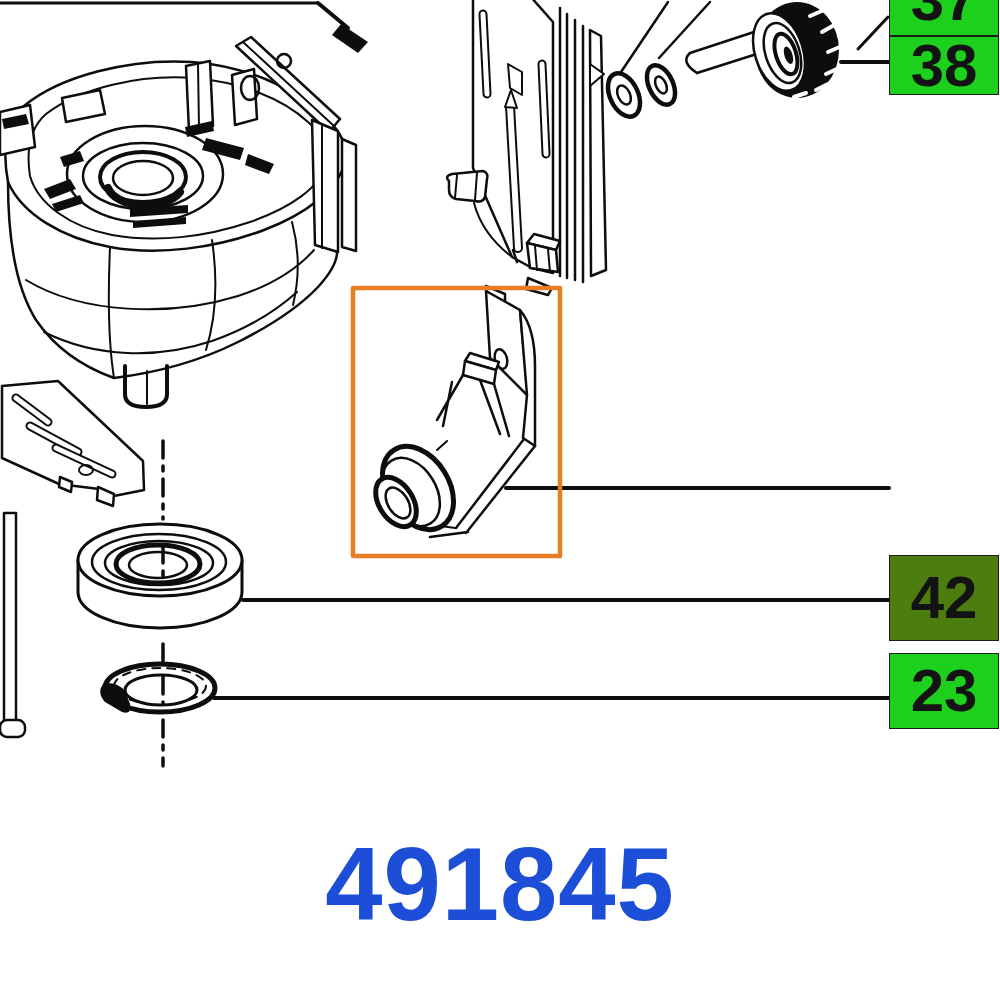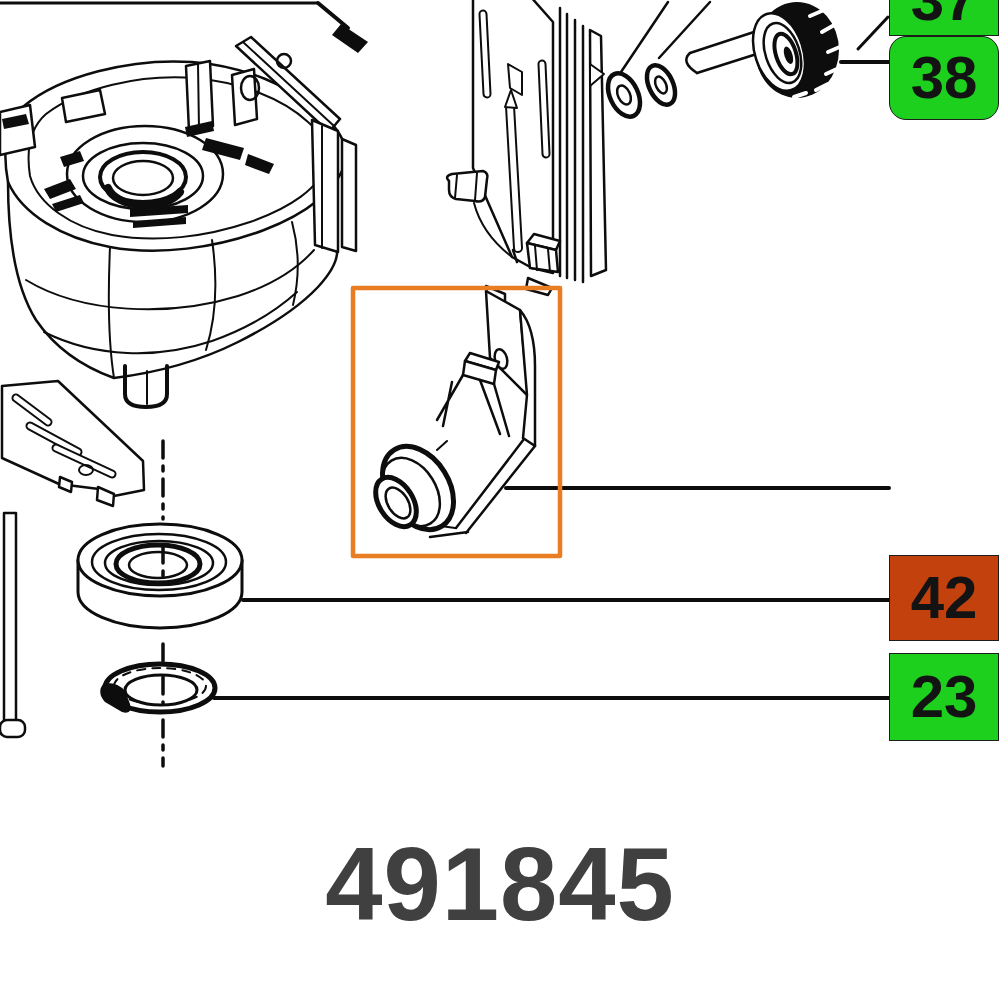--- a/index.html
+++ b/index.html
@@ -3,26 +3,26 @@
 <meta charset="utf-8">
 <style>
   html,body{margin:0;padding:0;background:#fff;}
   .stage{position:relative;width:1000px;height:1000px;background:#ffffff;overflow:hidden;
          font-family:"Liberation Sans",sans-serif;}
   svg.diagram{position:absolute;left:0;top:0;}
   .callout{position:absolute;left:889px;width:110px;box-sizing:border-box;
            border:1px solid #1c1c1c;display:flex;align-items:center;justify-content:center;
            font-weight:700;font-size:60px;color:#131313;line-height:1;}
   .co-37{top:-37px;height:73px;}
-  .co-38{top:36px;height:84px;border-radius:17px;}
+  .co-38{top:36px;height:59px;}
   .co-41{top:443px;height:86px;}
   .co-42{top:555px;height:86px;}
-  .co-23{top:653px;height:88px;justify-content:center;}
+  .co-23{top:653px;height:76px;justify-content:center;}
   .part-number{position:absolute;left:0;right:0;top:826px;text-align:center;
-               font-size:103px;font-weight:700;color:#404040;letter-spacing:1px;}
+               font-size:103px;font-weight:700;color:#1d4ed8;letter-spacing:1px;}
 </style>
 </head>
 <body>
 
 <div class="stage">
 
   <svg class="diagram" width="1000" height="1000" viewBox="0 0 1000 1000" fill="none" stroke="#0d0d0d" stroke-width="2.5" stroke-linecap="round" stroke-linejoin="round">
 
     <g>
       <path d="M0,3 L318,3" stroke-width="3"></path>
@@ -184,21 +184,21 @@
 
     <rect x="353" y="288" width="207" height="268" stroke-width="4.5" style="stroke: rgb(232, 125, 35);"></rect>
   </svg>
 
   <div class="callout co-37" style="background-color: rgb(30, 208, 30);">
     <span>37</span>
   </div>
   <div class="callout co-38" style="background-color: rgb(30, 208, 30);">
     <span>38</span>
   </div>
-  <div class="callout co-42" style="background-color: #c2410c;">
+  <div class="callout co-42" style="background-color: #4d7c0f;">
     <span>42</span>
   </div>
   <div class="callout co-23" style="background-color: rgb(30, 208, 30);">
     <span>23</span>
   </div>
 
   <div class="part-number">491845</div>
 </div>
 
 </body></html>

